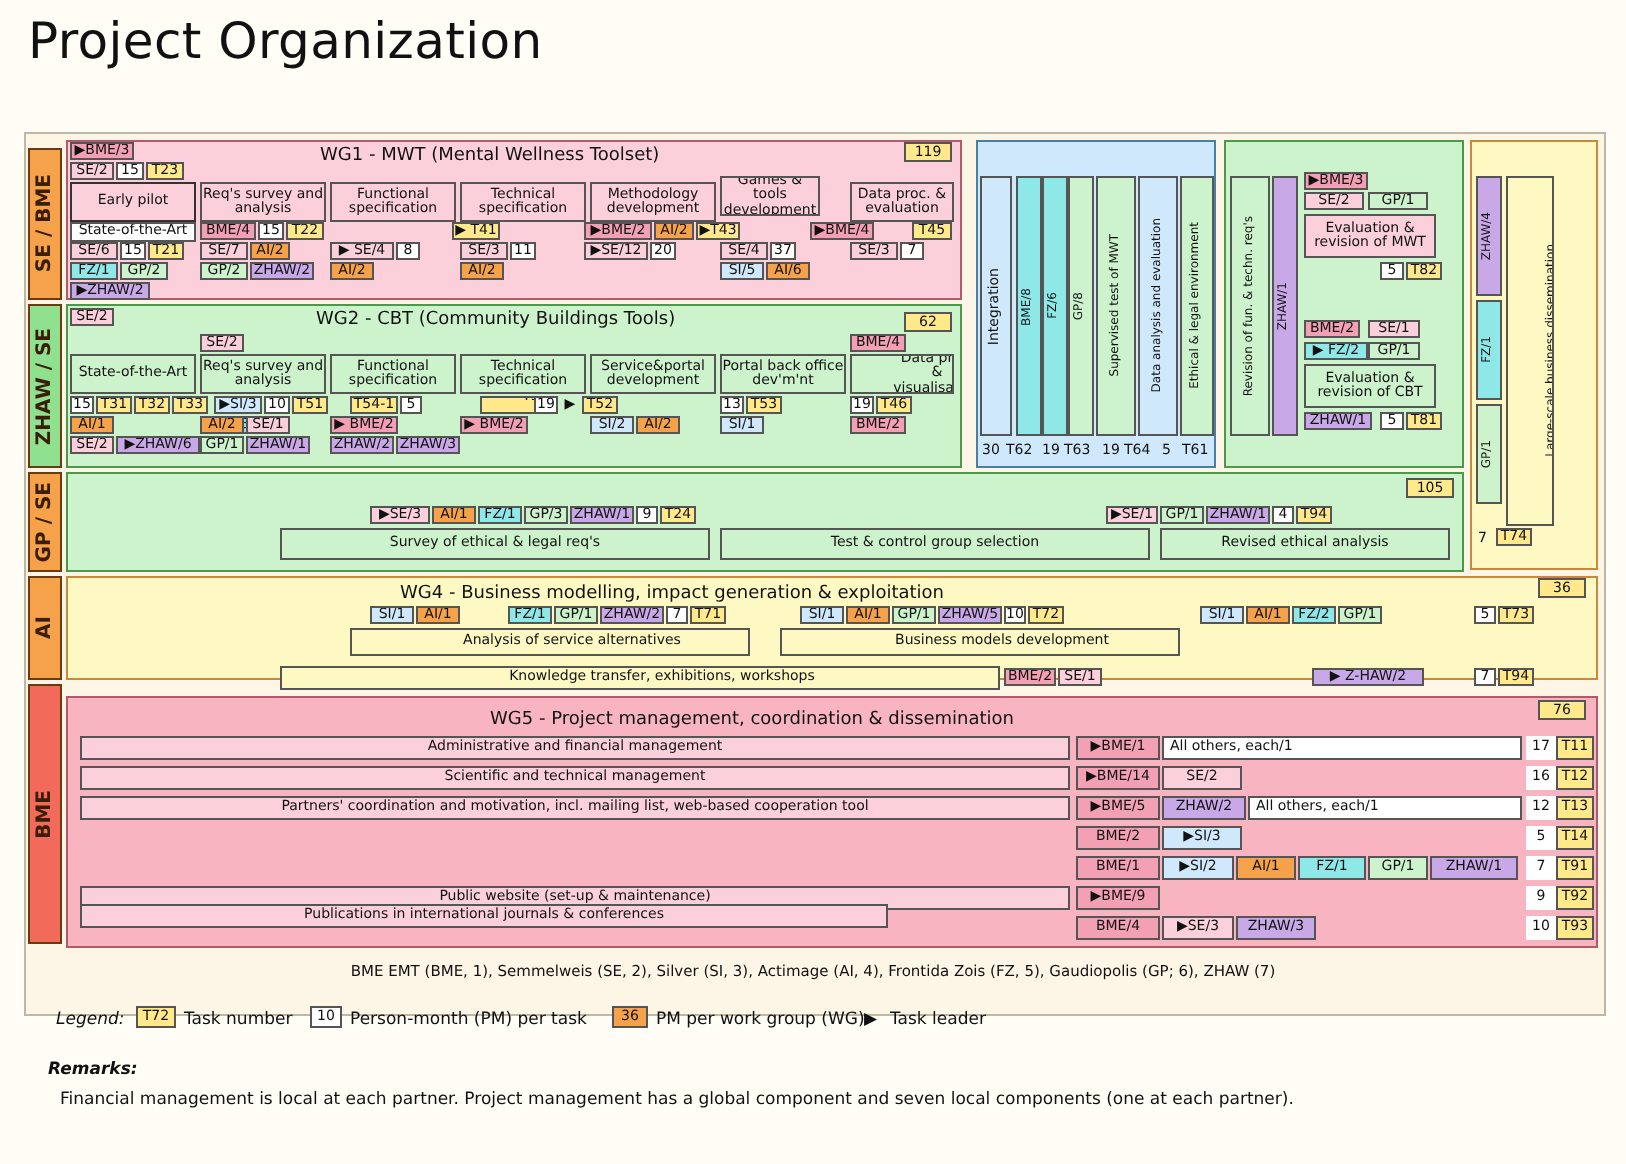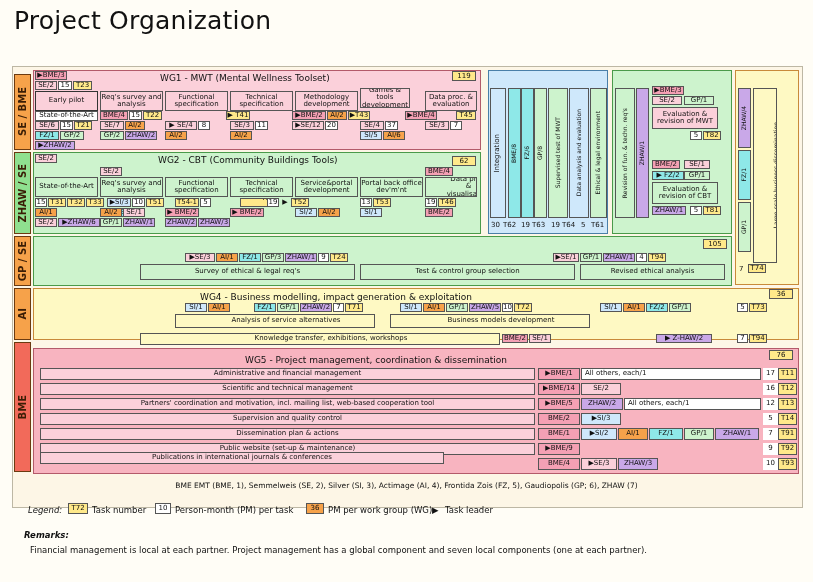--- a/index.html
+++ b/index.html
@@ -306,27 +306,25 @@
   <div class="bx b-white" style="left:763px;top:383px;width:15px;height:12px;border:none;">16</div>
   <div class="bx b-yellow" style="left:778px;top:383px;width:19px;height:12px;">T12</div>
 
   <div class="bx b-lpink" style="left:40px;top:398px;width:495px;height:12px;">Partners' coordination and motivation, incl. mailing list, web-based cooperation tool</div>
   <div class="bx b-pink" style="left:538px;top:398px;width:42px;height:12px;">▶BME/5</div>
   <div class="bx b-purple" style="left:581px;top:398px;width:42px;height:12px;">ZHAW/2</div>
   <div class="bx b-white" style="left:624px;top:398px;width:137px;height:12px;justify-content:flex-start;padding-left:3px;">All others, each/1</div>
   <div class="bx b-white" style="left:763px;top:398px;width:15px;height:12px;border:none;">12</div>
   <div class="bx b-yellow" style="left:778px;top:398px;width:19px;height:12px;">T13</div>
 
-  <div class="bx b-lpink" style="left:40px;top:413px;width:495px;height:12px;">Supervision and quality control</div>
   <div class="bx b-pink" style="left:538px;top:413px;width:42px;height:12px;">BME/2</div>
   <div class="bx b-lblue" style="left:581px;top:413px;width:40px;height:12px;">▶SI/3</div>
   <div class="bx b-white" style="left:763px;top:413px;width:15px;height:12px;border:none;">5</div>
   <div class="bx b-yellow" style="left:778px;top:413px;width:19px;height:12px;">T14</div>
 
-  <div class="bx b-lpink" style="left:40px;top:428px;width:495px;height:12px;">Dissemination plan &amp; actions</div>
   <div class="bx b-pink" style="left:538px;top:428px;width:42px;height:12px;">BME/1</div>
   <div class="bx b-lblue" style="left:581px;top:428px;width:36px;height:12px;">▶SI/2</div>
   <div class="bx b-orange" style="left:618px;top:428px;width:30px;height:12px;">AI/1</div>
   <div class="bx b-cyan" style="left:649px;top:428px;width:34px;height:12px;">FZ/1</div>
   <div class="bx b-lgreen" style="left:684px;top:428px;width:30px;height:12px;">GP/1</div>
   <div class="bx b-purple" style="left:715px;top:428px;width:44px;height:12px;">ZHAW/1</div>
   <div class="bx b-white" style="left:763px;top:428px;width:15px;height:12px;border:none;">7</div>
   <div class="bx b-yellow" style="left:778px;top:428px;width:19px;height:12px;">T91</div>
 
   <div class="bx b-lpink" style="left:40px;top:443px;width:495px;height:12px;">Public website (set-up &amp; maintenance)</div>

